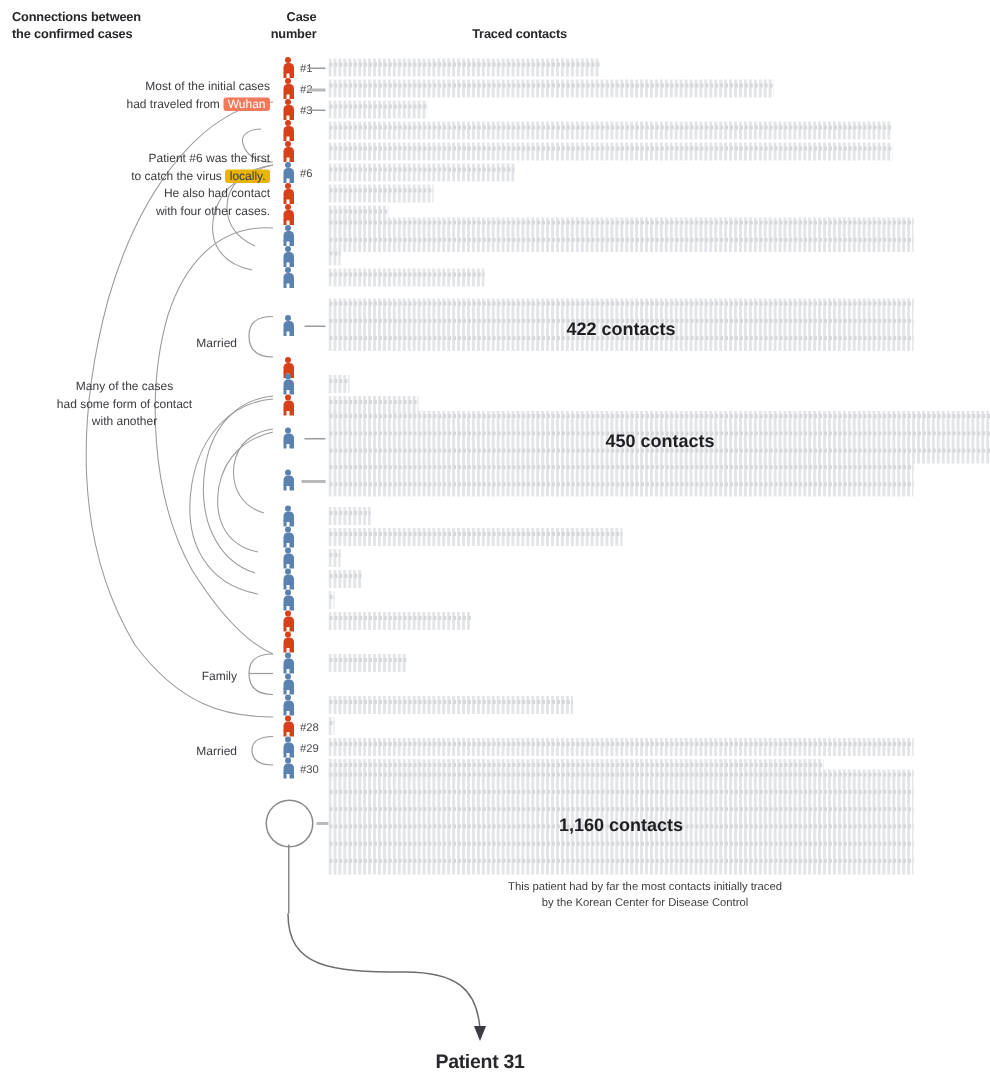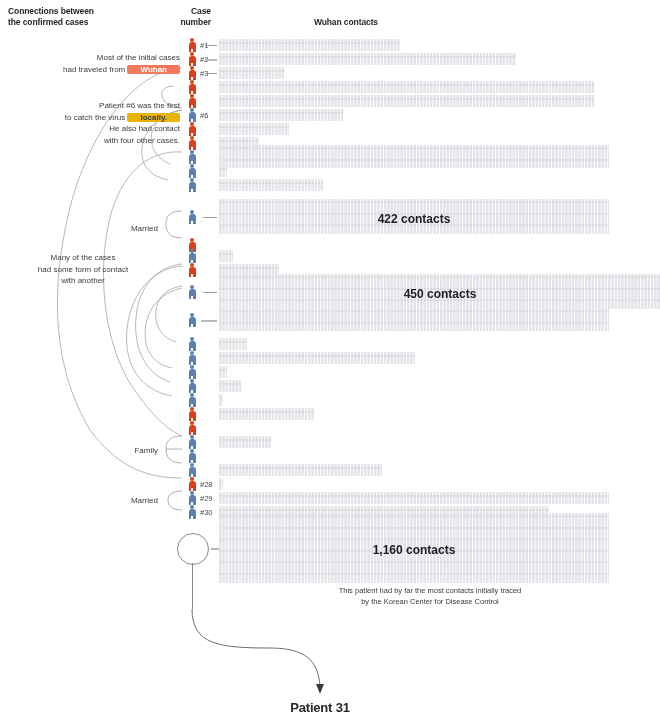--- a/index.html
+++ b/index.html
@@ -21,21 +21,21 @@
 
   
   .annot{
     position:absolute;font-size:8px;line-height:11.5px;color:#3b3b42;
     text-align:right;
   }
   #annot-wuhan{left:30px;top:52px;width:150px;}
   #annot-local{left:30px;top:100px;width:150px;}
   #annot-many{left:8px;top:252px;width:150px;text-align:center;}
 
-  .hl{border-radius:2px;padding:0 13px;font-weight:bold;white-space:nowrap;}
+  .hl{border-radius:2px;padding:0 3px;font-weight:normal;white-space:nowrap;}
   .hl-wuhan{background:#f4795b;color:#ffffff;}
   .hl-local{background:#eab308;color:#2c3c4c;}
 
   
   .grp-label{
     position:absolute;font-size:8px;color:#3b3b42;text-align:right;width:54px;
   }
 
   
   #rows{position:absolute;left:0;top:0;width:660px;height:722px;}
@@ -103,21 +103,21 @@
     font-size:13px;font-weight:bold;color:#27272c;letter-spacing:-0.2px;
   }
   svg.overlay{position:absolute;left:0;top:0;width:660px;height:722px;
     pointer-events:none;}
 </style>
 </head>
 <body>
 
 <div class="col-head" id="hdr-connections">Connections between<br>the confirmed cases</div>
 <div class="col-head" id="hdr-case">Case<br>number</div>
-<div class="col-head" id="hdr-traced">Wuhan contacts</div>
+<div class="col-head" id="hdr-traced">Traced contacts</div>
 
 <svg class="overlay" viewBox="0 0 660 722">
   <g fill="none" stroke="#9a9a9a" stroke-width="0.7">
 
     <path d="M182 68 C 140 70 95 120 72 200 C 52 275 48 360 90 430 C 120 470 150 478 182 478"></path>
 
     <path d="M182 152 C 150 150 125 170 112 210 C 98 258 100 330 128 380 C 150 415 168 430 182 436"></path>
 
     <path d="M182 108 C 172 108 164 104 162 96 C 160 90 166 86 174 86"></path>
     <path d="M182 110 C 168 112 156 118 152 132 C 149 146 156 158 170 164"></path>

